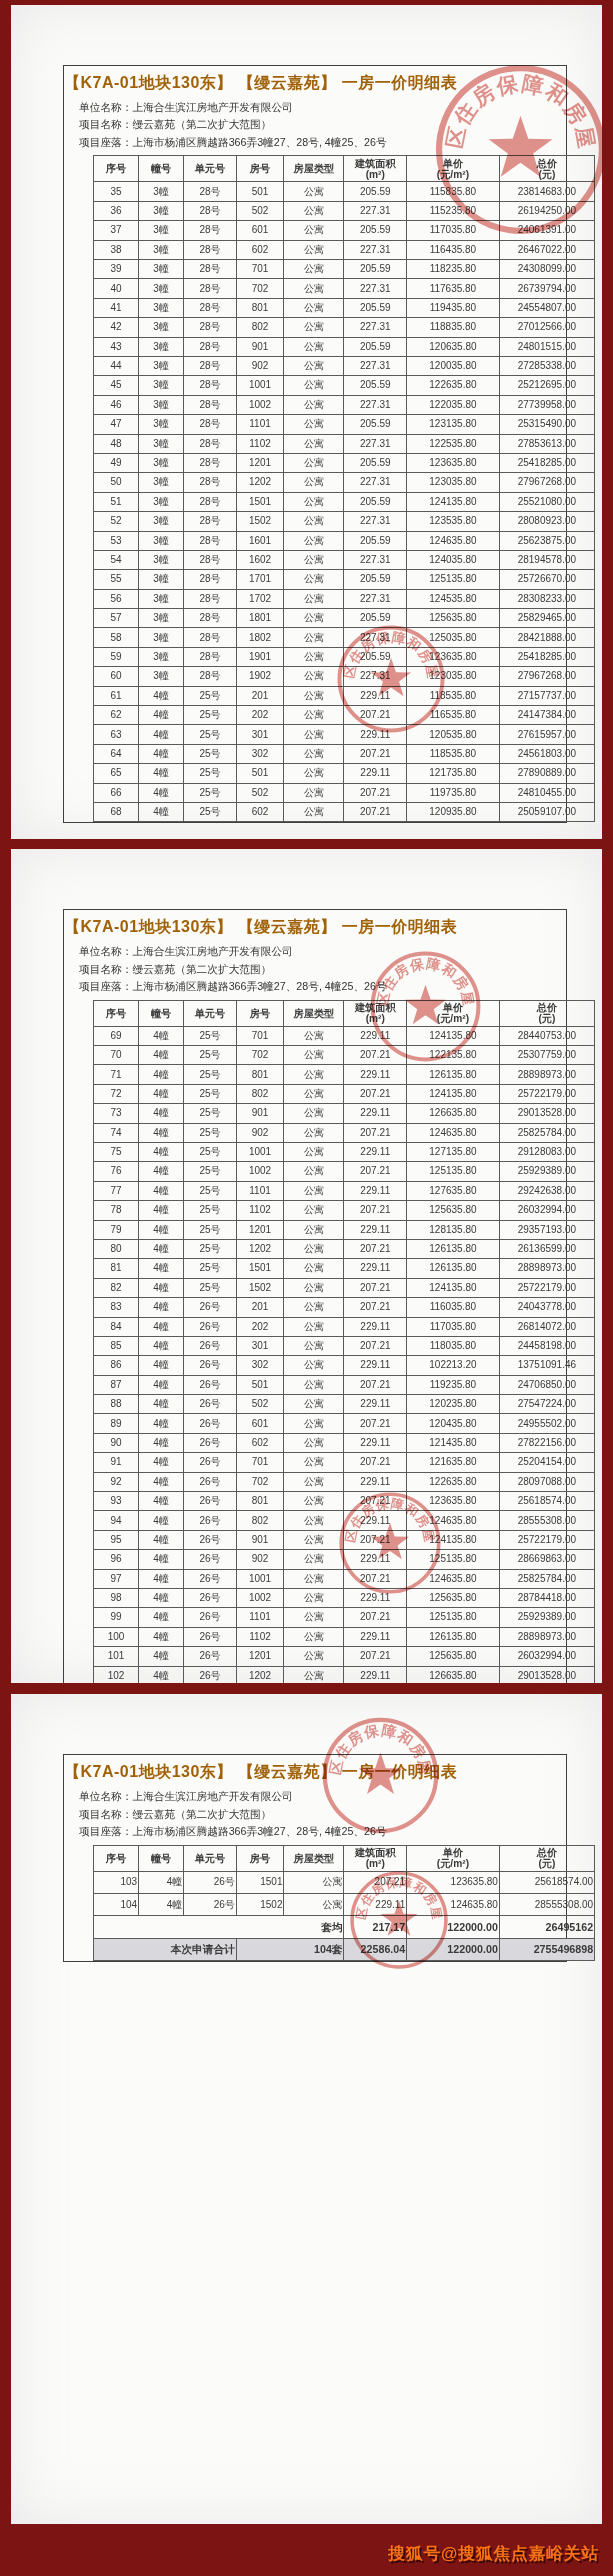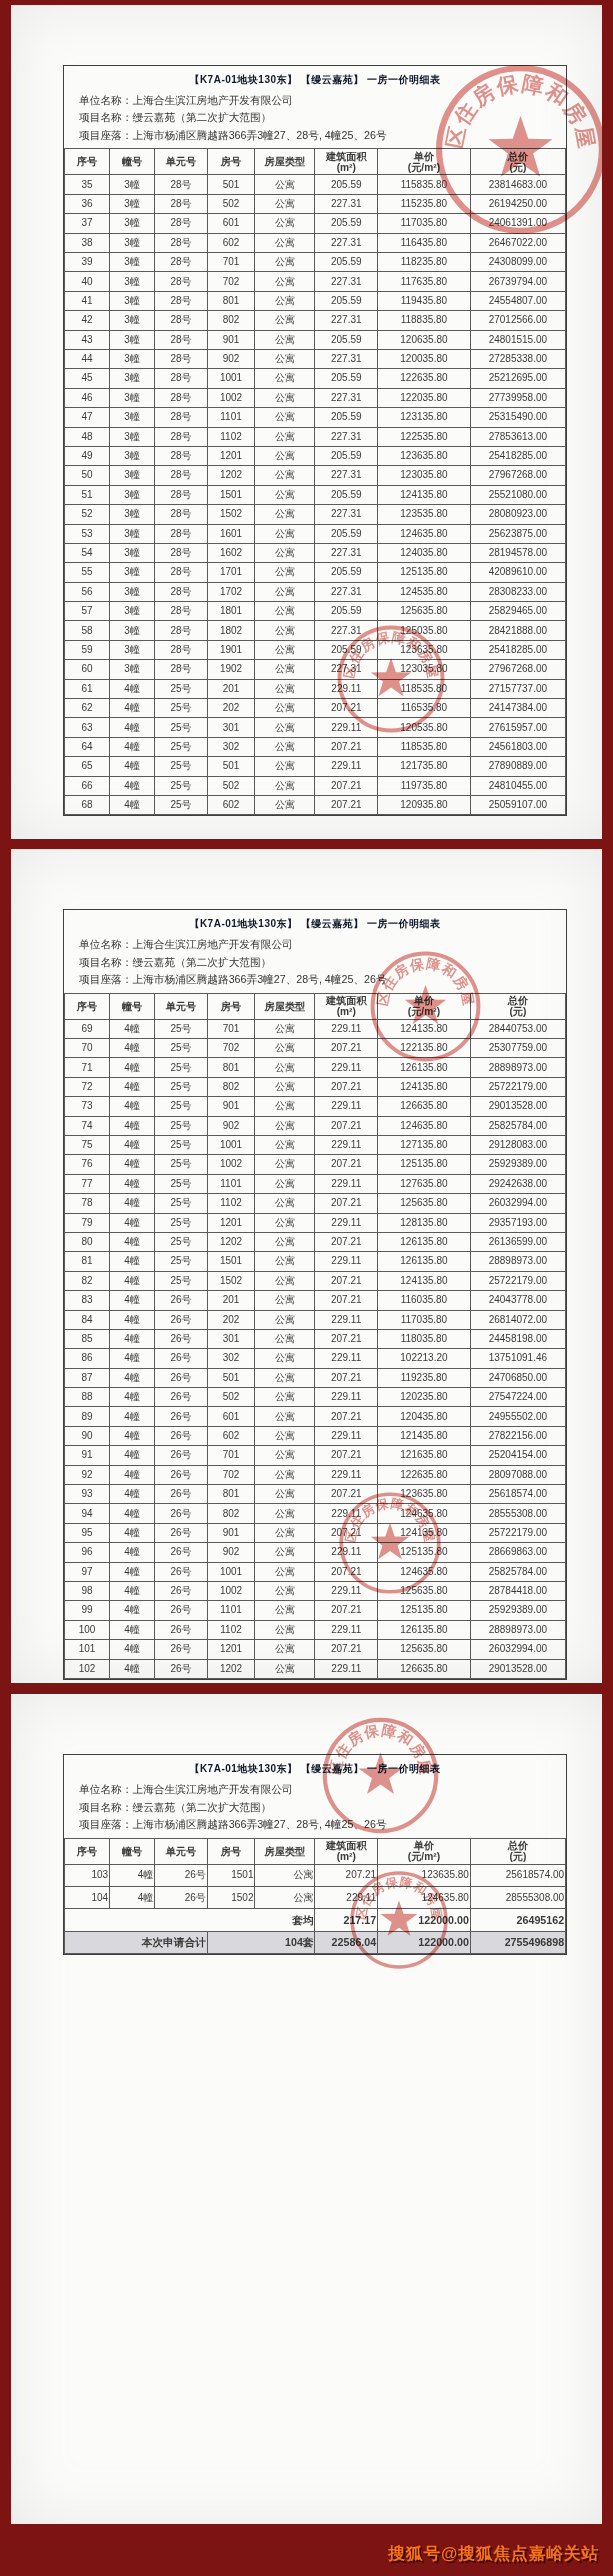--- a/index.html
+++ b/index.html
@@ -19,31 +19,31 @@
   }
   #page1{margin-top:4.6px;height:834px;margin-bottom:10.2px;}
   #page2{height:834px;margin-bottom:11px;}
   #page3{height:830px;}
   .doc-box{
     position:absolute;left:52px;top:60px;width:502px;
     border:1.9px solid #3f3f3f;
     background:transparent;
   }
   .doc-title{
-    text-align:center;
-    font-size:10px;font-weight:bold;color:#0f172a;
+    font-size:16px;font-weight:bold;color:#a16207;
     padding:7.4px 0 2.8px 0;letter-spacing:0.5px;
   }
   .doc-info{padding:1.9px 0 3.7px 15px;}
   .doc-info div{
     font-size:10.7px;font-weight:normal;color:#333;line-height:17.7px;
   }
   table.price{
     width:100%;border-collapse:collapse;table-layout:fixed;
     border-top:1.9px solid #3f3f3f;
+    margin-left:29px;
   }
   table.price th,table.price td{
     border:0.9px solid #5a5a5a;
     text-align:center;vertical-align:middle;
     color:#3a3a3a;padding:0 0.9px;
     overflow:hidden;
   }
   table.price th{
     font-size:10.2px;font-weight:bold;height:25px;
     white-space:pre-line;line-height:11px;
@@ -308,21 +308,21 @@
             <td>28194578.00</td>
           </tr>
           <tr>
             <td>55</td>
             <td>3幢</td>
             <td>28号</td>
             <td>1701</td>
             <td>公寓</td>
             <td>205.59</td>
             <td>125135.80</td>
-            <td>42089610.00</td>
+            <td>25726670.00</td>
           </tr>
           <tr>
             <td>56</td>
             <td>3幢</td>
             <td>28号</td>
             <td>1702</td>
             <td>公寓</td>
             <td>227.31</td>
             <td>124535.80</td>
             <td>28308233.00</td>

